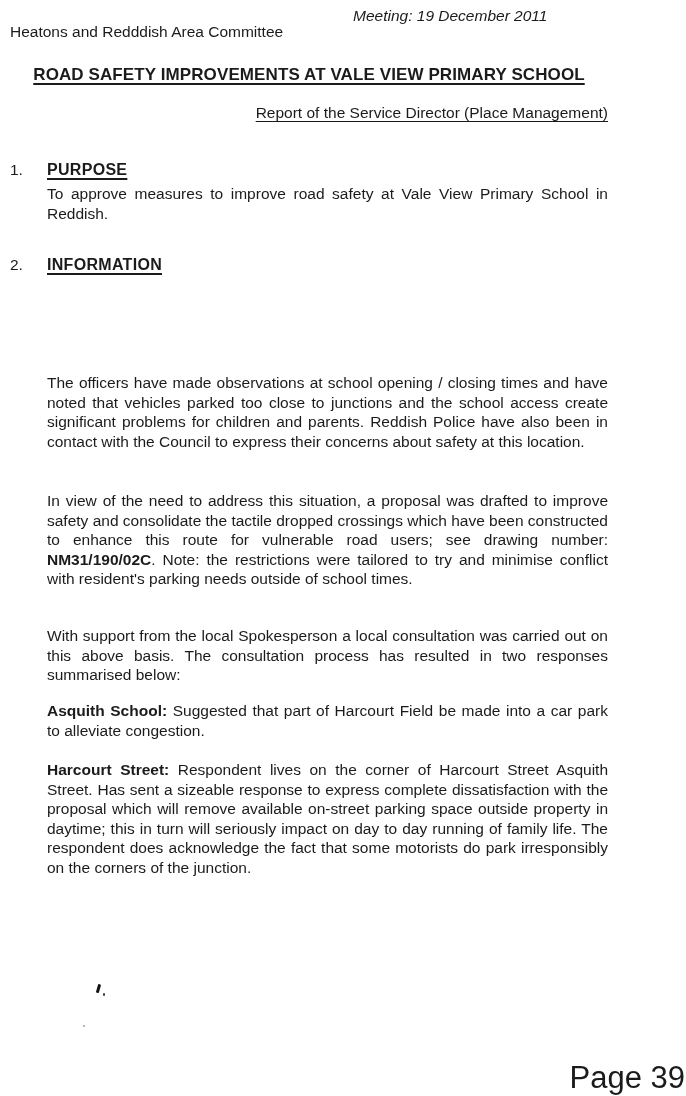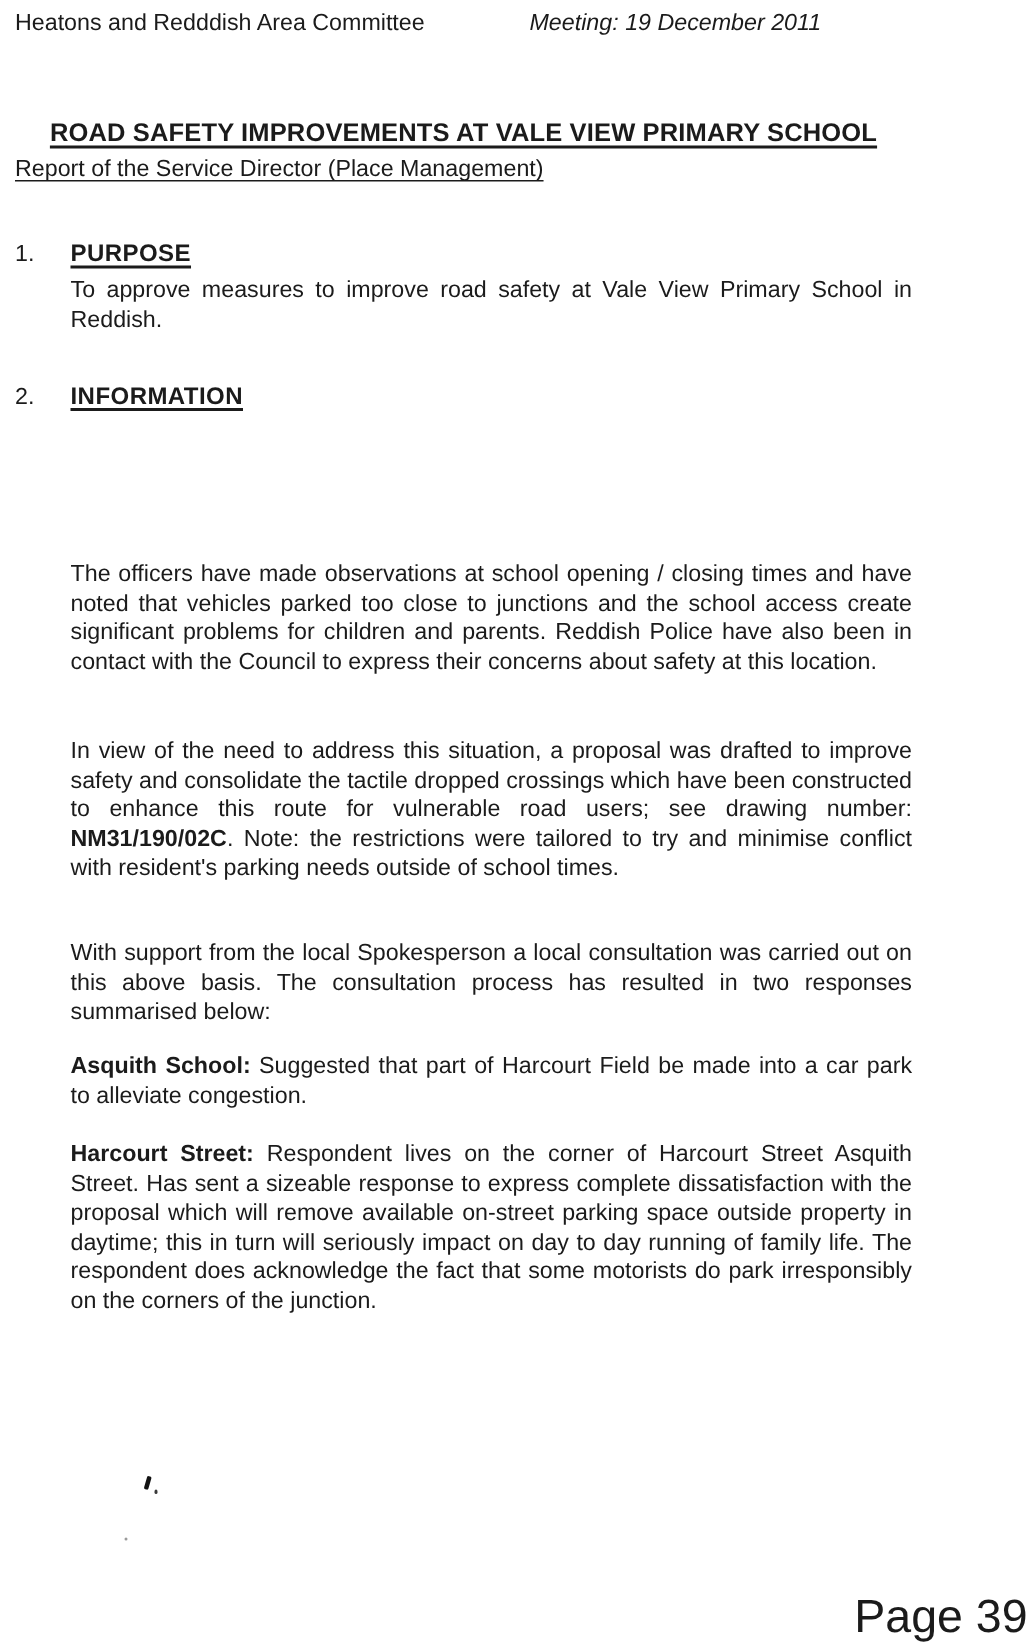--- a/index.html
+++ b/index.html
@@ -8,36 +8,36 @@
     width: 686px;
     height: 1096px;
     background: #ffffff;
     font-family: "Liberation Sans", "DejaVu Sans", sans-serif;
     color: #1b1b1b;
     overflow: hidden;
   }
   .abs { position: absolute; }
 
   .header-row { top: 7px; left: 10px; width: 640px; height: 20px; font-size: 15.5px; }
-  .header-left  { position: absolute; left: 0; top: 0; white-space: nowrap; }
+  .header-left  { position: absolute; left: 0; top: 16px; white-space: nowrap; }
   .header-right { position: absolute; left: 343px; top: 0; white-space: nowrap; font-style: italic; }
 
   .doc-title {
-    top: 79px; left: 10px; width: 598px;
+    top: 65px; left: 10px; width: 598px;
     text-align: center;
     font-size: 17px; font-weight: bold;
     letter-spacing: 0.1px;
     text-decoration: underline;
     text-decoration-thickness: 2px;
     text-underline-offset: 3px;
     white-space: nowrap;
   }
   .doc-subtitle {
     top: 104px; left: 10px; width: 598px;
-    text-align: left;
+    text-align: right;
     font-size: 15.5px;
     text-decoration: underline;
     text-decoration-thickness: 1.4px;
     text-underline-offset: 2.5px;
     white-space: nowrap;
   }
 
   .section-row { left: 0; width: 686px; height: 20px; }
   .section-number { position: absolute; left: 10px; top: 0; font-size: 15.5px; }
   .section-heading {

